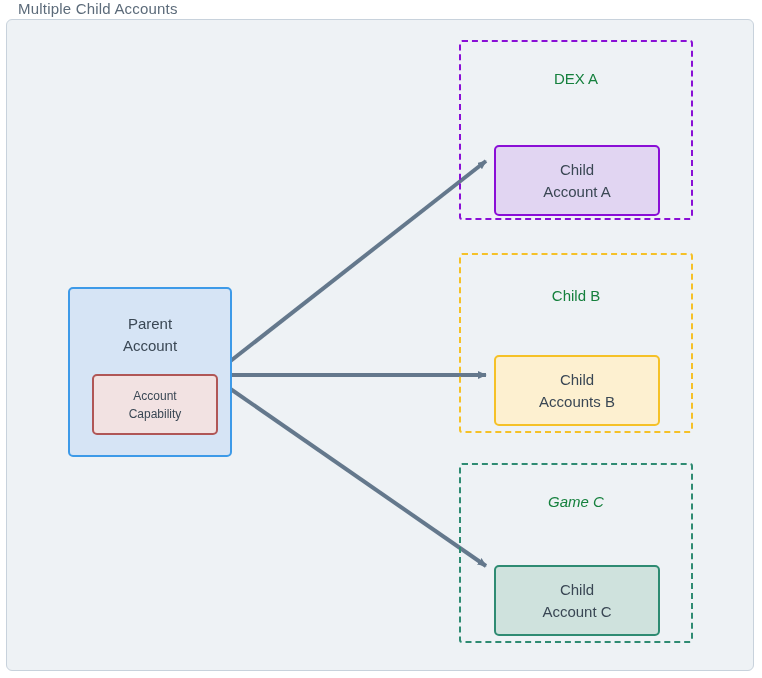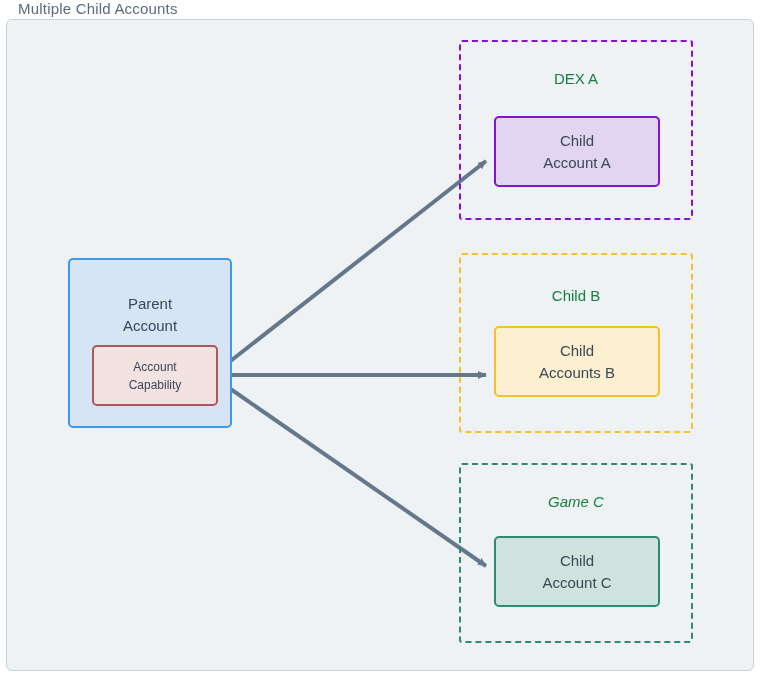--- a/index.html
+++ b/index.html
@@ -68,35 +68,36 @@
     position: absolute;
     border-width: 2px;
     border-style: solid;
     border-radius: 5px;
     display: flex;
     flex-direction: column;
     align-items: center;
     justify-content: center;
     text-align: center;
     color: #3a4754;
+    margin-top: 29px;
   }
   .node-line {
     display: block;
     white-space: nowrap;
   }
   
   #parent-account-box {
     left: 68px;
     top: 258px;
     width: 164px;
     height: 170px;
     background: #d6e4f5;
     border-color: #3d9ae8;
     justify-content: flex-start;
-    padding-top: 33px;
+    padding-top: 24px;
   }
   #parent-account-box .node-line {
     font-size: 15px;
     line-height: 22px;
   }
   #account-capability-box {
     left: 92px;
     top: 345px;
     width: 126px;
     height: 61px;

